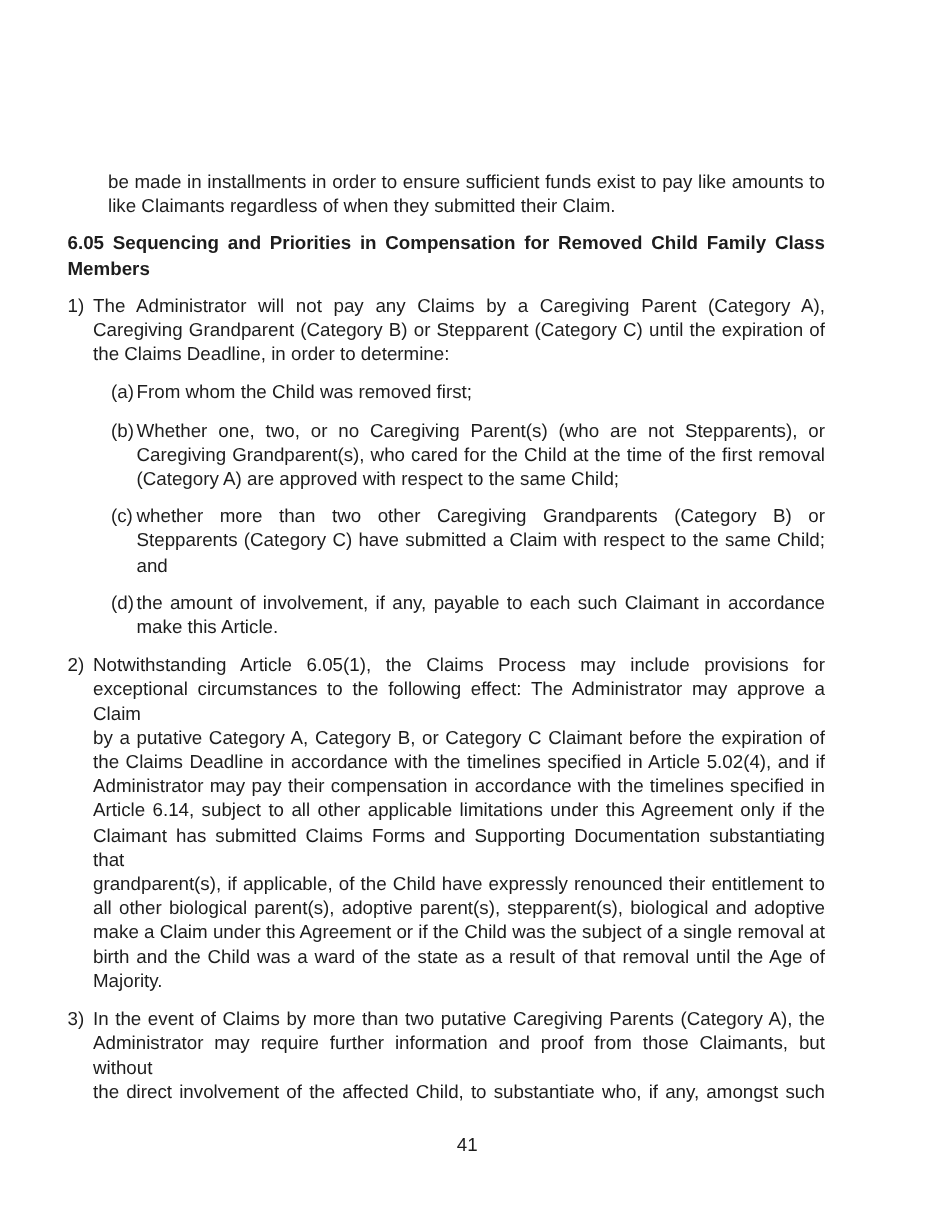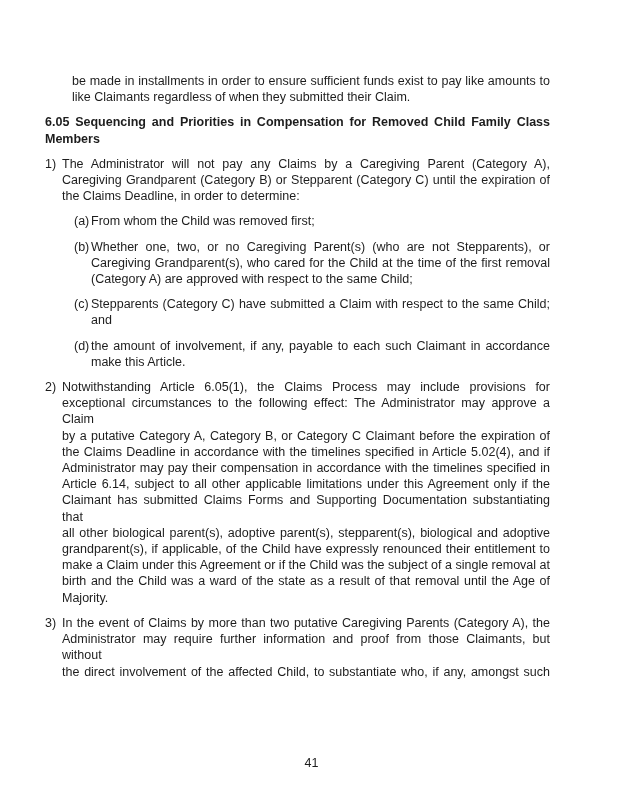--- a/index.html
+++ b/index.html
@@ -18,21 +18,21 @@
     left:45px; top:73px;
     width:505px;
   }
   .block { margin-top:9px; }
   .block:first-child { margin-top:0; }
   .block.numbered { position:relative; padding-left:17px; }
   .block.numbered > .marker { position:absolute; left:0; top:0; }
   .block.sub { position:relative; margin-left:29px; padding-left:17px; }
   .block.sub > .marker { position:absolute; left:0; top:0; }
   .block.heading { font-weight:bold; }
-  .block.continuation { margin-left:27px; }
+  .block.continuation { margin-left:27px;margin-top:40px; }
   .line { text-align:left; }
   .line.j { text-align:justify; text-align-last:justify; }
   .page-number {
     position:absolute;
     top:755px; left:0;
     width:100%;
     text-align:center;
   }
 </style>
 </head>
@@ -59,39 +59,40 @@
         <div class="line">From whom the Child was removed first;</div>
       </div>
       <div class="block sub">
         <span class="marker">(b)</span>
         <div class="line j">Whether one, two, or no Caregiving Parent(s) (who are not Stepparents), or</div>
         <div class="line j">Caregiving Grandparent(s), who cared for the Child at the time of the first removal</div>
         <div class="line">(Category A) are approved with respect to the same Child;</div>
       </div>
       <div class="block sub">
         <span class="marker">(c)</span>
+        <div class="line j">whether more than two other Caregiving Grandparents (Category B) or</div>
         <div class="line j">Stepparents (Category C) have submitted a Claim with respect to the same Child;</div>
         <div class="line">and</div>
       </div>
       <div class="block sub">
         <span class="marker">(d)</span>
         <div class="line j">the amount of involvement, if any, payable to each such Claimant in accordance</div>
         <div class="line">make this Article.</div>
       </div>
       <div class="block numbered">
         <span class="marker">2)</span>
         <div class="line j">Notwithstanding Article 6.05(1), the Claims Process may include provisions for</div>
         <div class="line j">exceptional circumstances to the following effect: The Administrator may approve a Claim</div>
         <div class="line j">by a putative Category A, Category B, or Category C Claimant before the expiration of</div>
         <div class="line j">the Claims Deadline in accordance with the timelines specified in Article 5.02(4), and if</div>
         <div class="line j">Administrator may pay their compensation in accordance with the timelines specified in</div>
         <div class="line j">Article 6.14, subject to all other applicable limitations under this Agreement only if the</div>
         <div class="line j">Claimant has submitted Claims Forms and Supporting Documentation substantiating that</div>
+        <div class="line j">grandparent(s), if applicable, of the Child have expressly renounced their entitlement to</div>
         <div class="line j">all other biological parent(s), adoptive parent(s), stepparent(s), biological and adoptive</div>
-        <div class="line j">grandparent(s), if applicable, of the Child have expressly renounced their entitlement to</div>
         <div class="line j">make a Claim under this Agreement or if the Child was the subject of a single removal at</div>
         <div class="line j">birth and the Child was a ward of the state as a result of that removal until the Age of</div>
         <div class="line">Majority.</div>
       </div>
       <div class="block numbered">
         <span class="marker">3)</span>
         <div class="line j">In the event of Claims by more than two putative Caregiving Parents (Category A), the</div>
         <div class="line j">Administrator may require further information and proof from those Claimants, but without</div>
         <div class="line j">the direct involvement of the affected Child, to substantiate who, if any, amongst such</div>
       </div>

